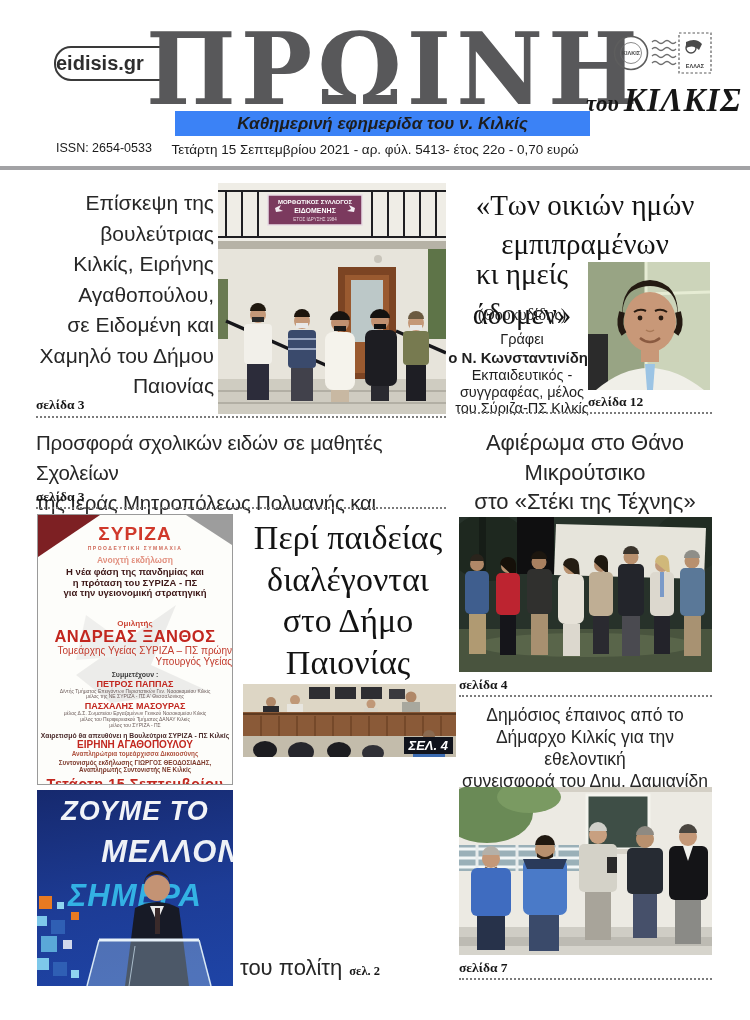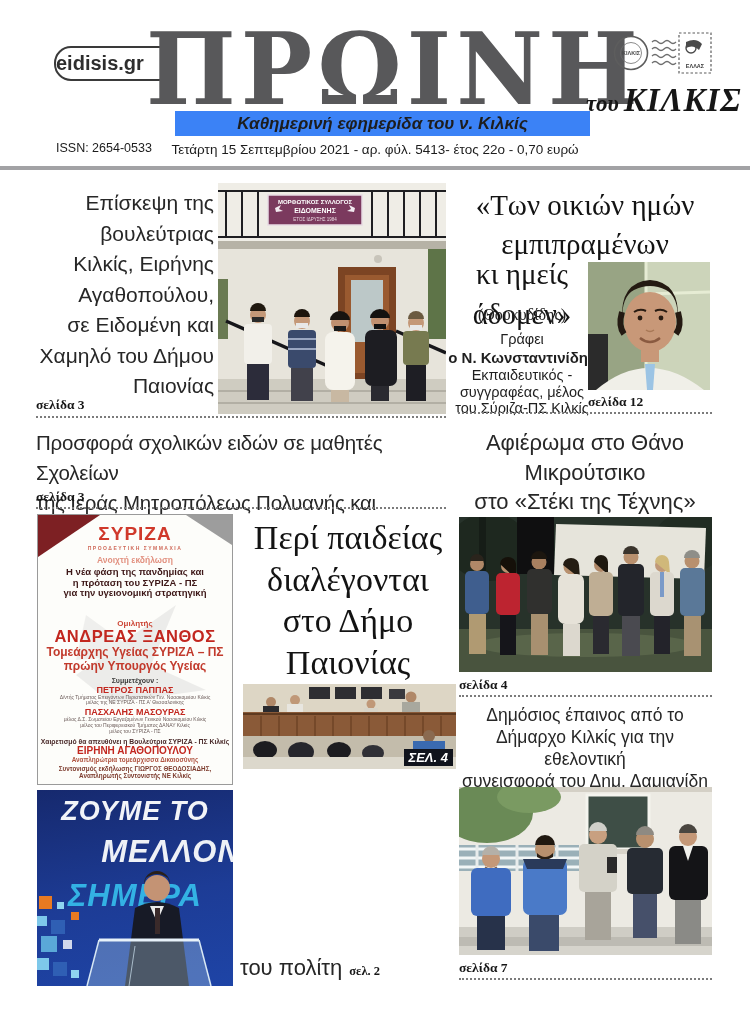--- a/index.html
+++ b/index.html
@@ -58,38 +58,38 @@
   .poster .tri-r{position:absolute;right:0;top:0;width:0;height:0;
                  border-top:30px solid #9d9d9d;border-left:46px solid transparent;}
   .poster .wm{position:absolute;left:18px;top:70px;opacity:0.16;}
   .pc{position:relative;z-index:2;}
   .p-logo{margin-top:8px;font-size:19px;font-weight:bold;color:#d0392b;letter-spacing:1px;}
   .p-logosub{font-size:5px;font-weight:bold;color:#cf6a5a;letter-spacing:1.5px;}
   .p-event{margin-top:4px;font-size:8.5px;font-weight:bold;color:#e29180;}
   .p-title{margin-top:2px;font-size:9.5px;font-weight:bold;color:#3d1717;line-height:10.5px;}
   .p-splabel{margin-top:20px;font-size:8px;font-weight:bold;color:#cc4434;}
   .p-speaker{font-size:16.5px;font-weight:bold;color:#c2271f;letter-spacing:0.5px;line-height:17px;}
-  .p-sptitle{font-size:12px;font-weight:bold;color:#c23a2c;}
+  .p-sptitle{font-size:10px;font-weight:normal;color:#c23a2c;text-align:right;}
   .p-partlabel{margin-top:4px;font-size:7px;font-weight:bold;color:#3a3a3a;}
   .p-part{margin-top:1px;font-size:9px;font-weight:bold;color:#c2271f;}
   .p-partdesc{font-size:5px;color:#6a5a58;line-height:5.8px;}
   .p-greeting{margin-top:4px;font-size:6.8px;font-weight:bold;color:#4a2a2a;}
   .p-greeter{font-size:10px;font-weight:bold;color:#c2271f;line-height:11px;}
   .p-greetertitle{font-size:6.4px;font-weight:bold;color:#b05542;}
   .p-coord{margin-top:3px;font-size:6.3px;font-weight:bold;color:#7c3a2c;line-height:6.8px;}
   .p-datetime{margin-top:3px;font-size:14.5px;font-weight:bold;color:#c2271f;line-height:15px;letter-spacing:0.5px;}
   
   .ph-campaign{left:37px;top:790px;width:196px;height:196px;background:linear-gradient(170deg,#16296e 0%,#1d3c96 55%,#1e44a6 100%);}
   .cmp-l{position:absolute;width:100%;text-align:center;font-style:italic;font-weight:bold;letter-spacing:1px;}
   .cmp-1{top:6px;font-size:27px;color:#f2f4f8;}
   .cmp-2{top:44px;font-size:31px;color:#eef1f6;margin-left:36px;}
   .cmp-3{top:88px;font-size:31px;color:#35b9e9;opacity:0.95;}
   
   .h-peri{left:240px;top:517px;width:216px;text-align:center;font-size:34px;line-height:41.5px;}
-  .ph-council{left:243px;top:684px;width:213px;height:85px;}
+  .ph-council{left:243px;top:684px;width:213px;height:73px;}
   .sel4{position:absolute;right:3px;bottom:3px;background:#10131c;color:#fff;
         font-weight:bold;font-style:italic;font-size:13px;padding:0 5px;line-height:17px;}
   .h-georg{left:240px;top:766px;width:218px;font-size:22px;line-height:27px;}
   .h-georg-last{left:240px;top:955px;width:218px;font-size:22px;display:flex;align-items:baseline;gap:7px;color:#272727;}
   .h-georg-last .pageref{font-size:12.5px;}
   
   .ph-group{left:459px;top:517px;width:253px;height:155px;}
   .pr-4{left:459px;top:677px;}
   .rule-d{left:459px;top:695px;width:253px;}
   .h-dam{left:457px;top:704px;width:256px;text-align:center;font-size:17.5px;line-height:22px;}

